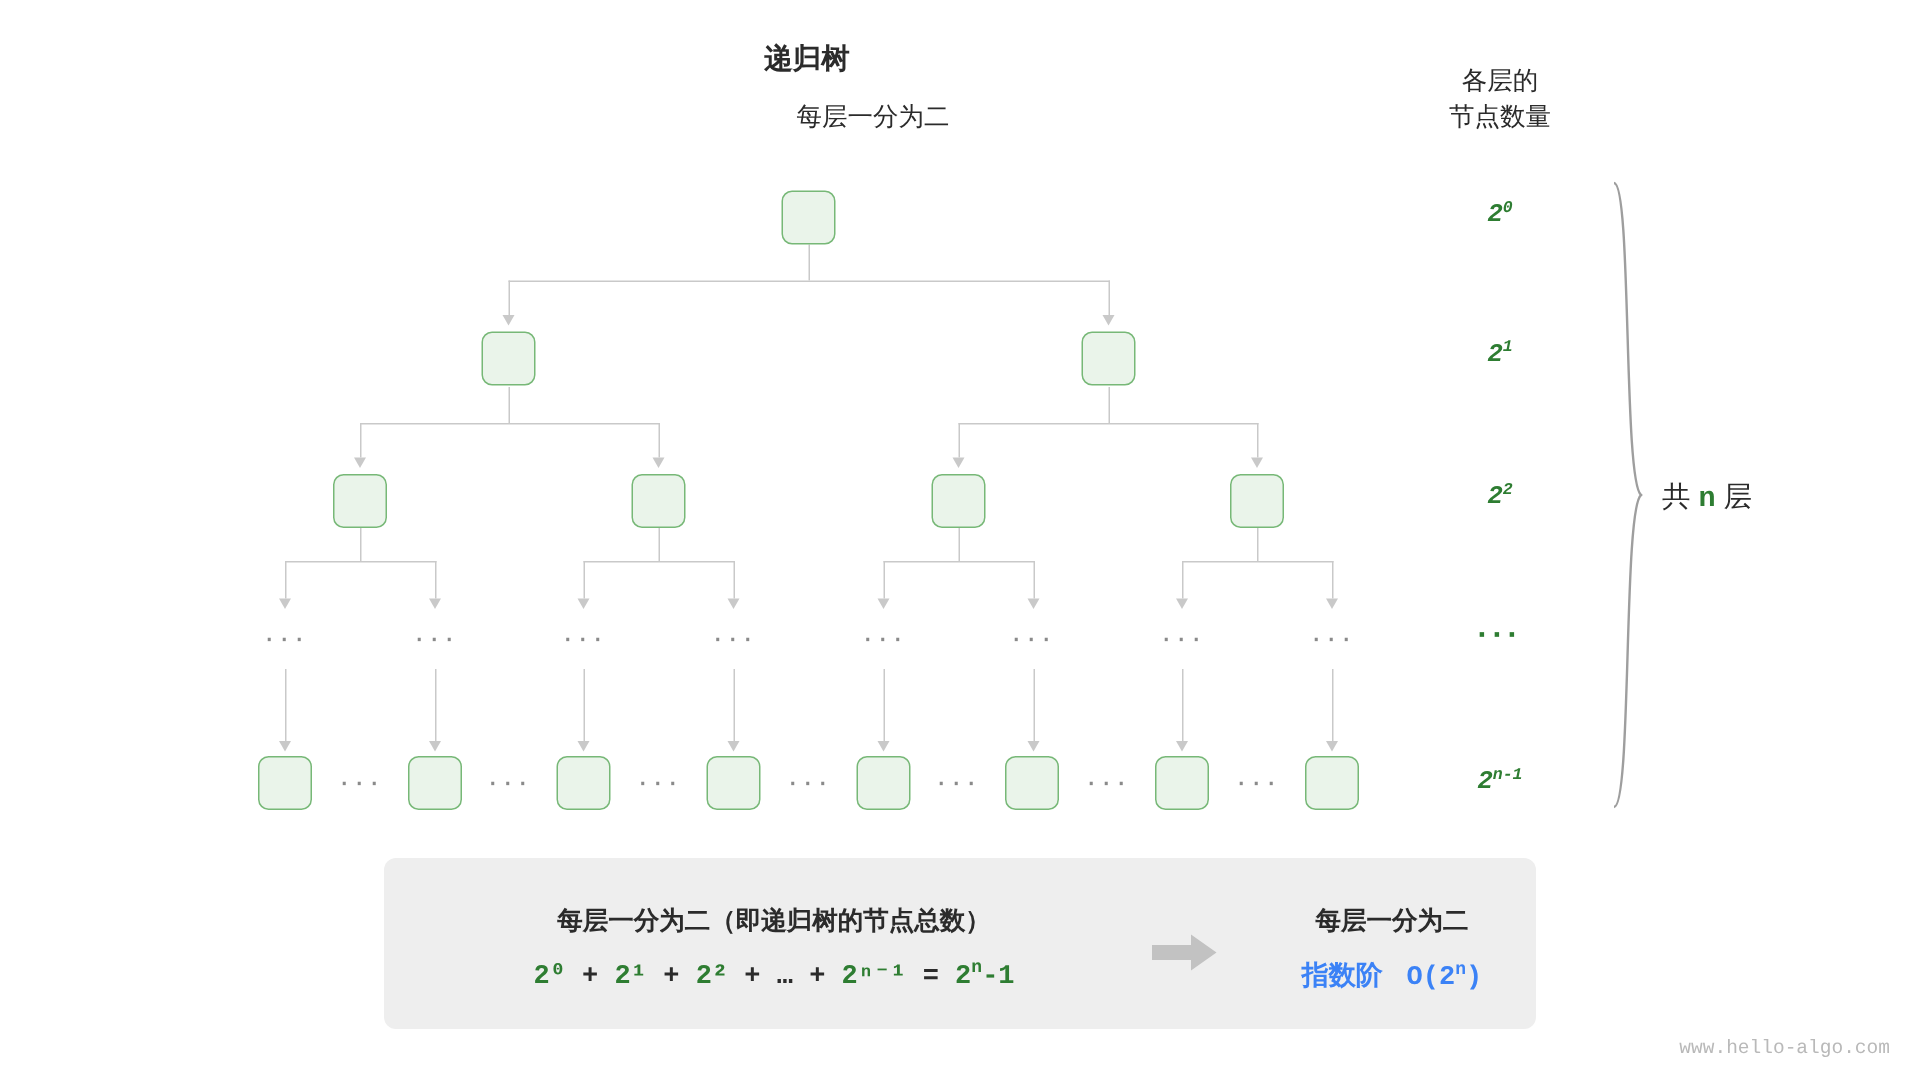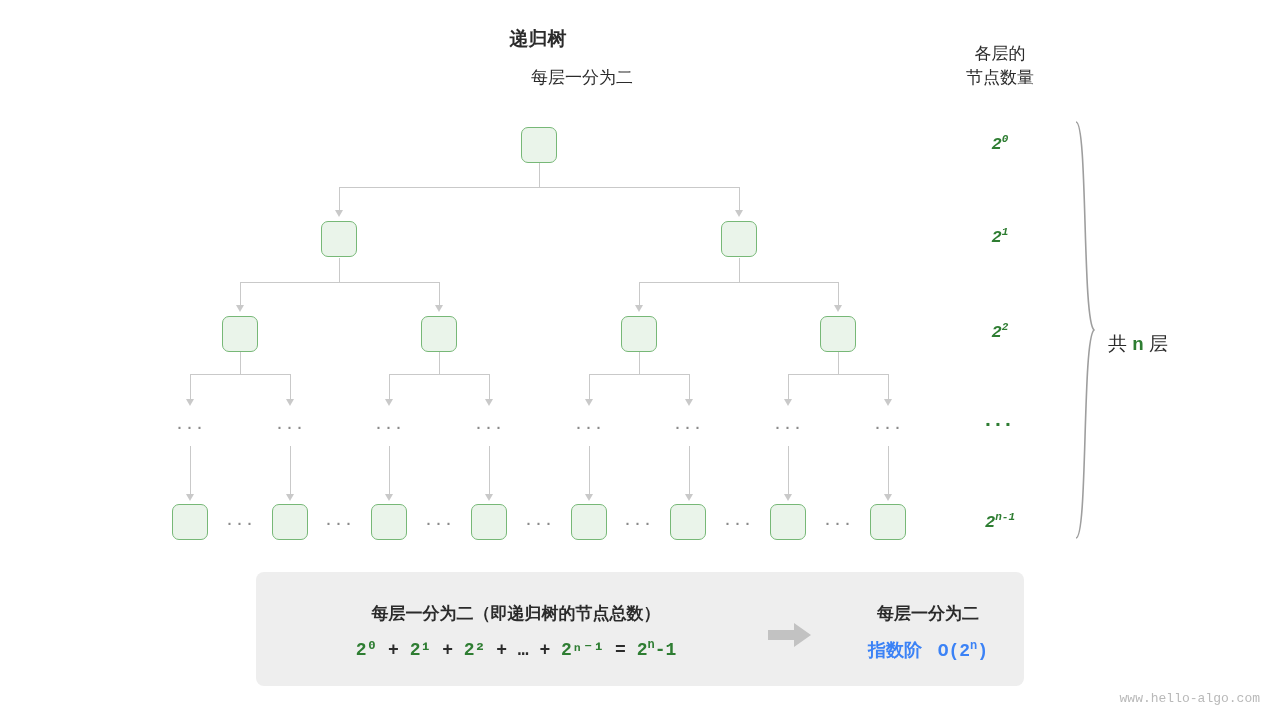--- a/index.html
+++ b/index.html
@@ -84,21 +84,21 @@
     color: #2e7d32;
     font-style: italic;
   }
   .lvl-label sup { font-size: 11px; }
 
   
   #brace {
     left: 1074px; top: 120px; width: 22px; height: 420px;
   }
   #brace-label {
-    left: 1108px; top: 331px; width: 150px;
+    left: 1108px; top: 318px; width: 150px;
     font-size: 19px; color: #2b2b2b; white-space: nowrap;
   }
   #brace-label .n {
     font-family: "Liberation Mono", monospace;
     color: #2e7d32; font-weight: bold;
   }
 
   
   #summary {
     left: 256px; top: 572px; width: 768px; height: 114px;

